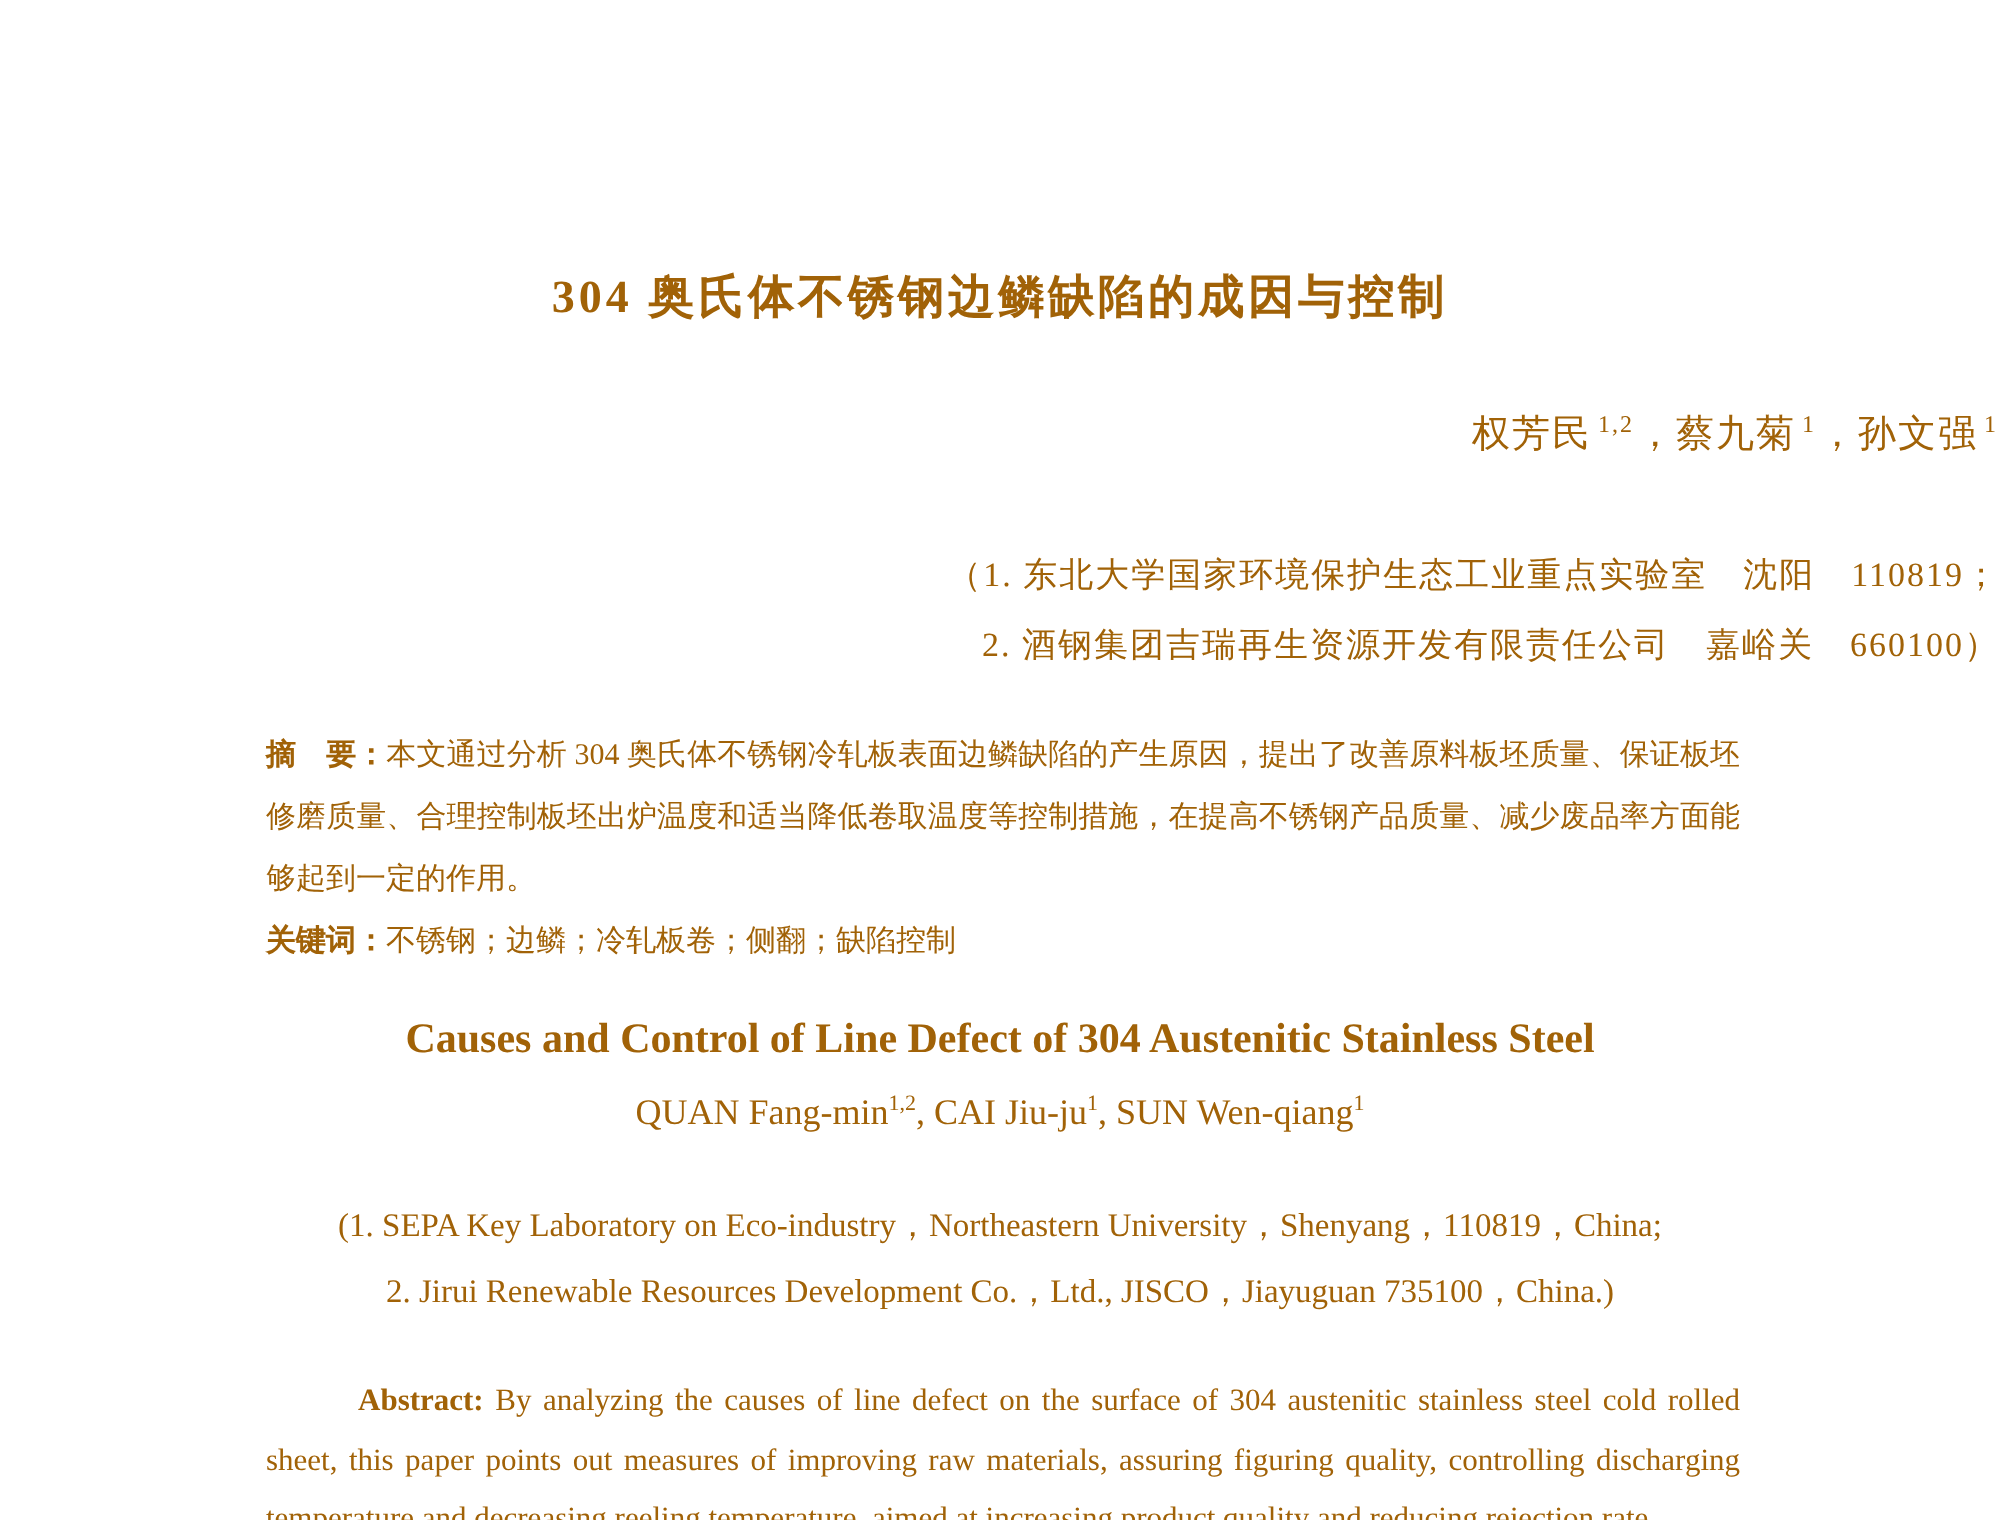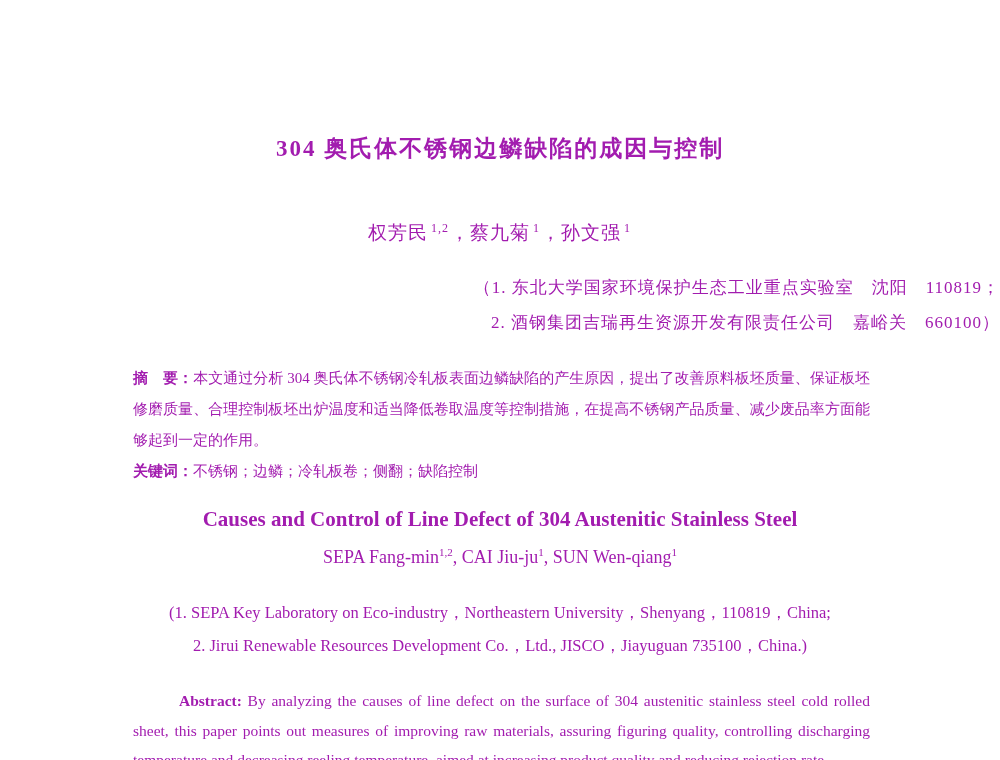--- a/index.html
+++ b/index.html
@@ -8,40 +8,41 @@
     width: 1000px;
     height: 760px;
     overflow: hidden;
     background: #ffffff;
   }
   .page {
     position: relative;
     width: 1000px;
     height: 760px;
     background: #ffffff;
-    color: #a21caf;
+    color: #a16207;
     font-family: "Liberation Serif", "DejaVu Serif", serif;
   }
   .abs {
     position: absolute;
     left: 0;
     width: 1000px;
   }
   .center { text-align: center; }
 
   .cn-title {
     top: 133px;
     font-size: 23px;
     font-weight: bold;
     letter-spacing: 2px;
   }
   .cn-authors {
-    top: 220px;
+    top: 204px;
     font-size: 19px;
     letter-spacing: 1px;
+    text-align: right;
   }
   .cn-authors sup {
     font-size: 12px;
     margin-left: 3px;
     margin-right: 1px;
   }
   .cn-affil {
     top: 270px;
     font-size: 17px;
     line-height: 35px;
@@ -101,21 +102,21 @@
   </div>
 
   <div class="abs cn-abstract-block">
     <div><span class="label">摘　要：</span><span>本文通过分析 304 奥氏体不锈钢冷轧板表面边鳞缺陷的产生原因，提出了改善原料板坯质量、保证板坯修磨质量、合理控制板坯出炉温度和适当降低卷取温度等控制措施，在提高不锈钢产品质量、减少废品率方面能够起到一定的作用。</span></div>
     <div class="keywords-line"><span class="label">关键词：</span><span>不锈钢；边鳞；冷轧板卷；侧翻；缺陷控制</span></div>
   </div>
 
   <div class="abs center en-title">Causes and Control of Line Defect of 304 Austenitic Stainless Steel</div>
 
   <div class="abs center en-authors">
-    <span>SEPA Fang-min</span><sup>1,2</sup><span>, </span><span>CAI Jiu-ju</span><sup>1</sup><span>, </span><span>SUN Wen-qiang</span><sup>1</sup>
+    <span>QUAN Fang-min</span><sup>1,2</sup><span>, </span><span>CAI Jiu-ju</span><sup>1</sup><span>, </span><span>SUN Wen-qiang</span><sup>1</sup>
   </div>
 
   <div class="abs center en-affil">
     <div>(1. SEPA Key Laboratory on Eco-industry，Northeastern University，Shenyang，110819，China;</div>
     <div>2. Jirui Renewable Resources Development Co.，Ltd., JISCO，Jiayuguan 735100，China.)</div>
   </div>
 
   <div class="abs en-abstract">
     <span class="label">Abstract:</span>
     <span>By analyzing the causes of line defect on the surface of 304 austenitic stainless steel cold rolled sheet, this paper points out measures of improving raw materials, assuring figuring quality, controlling discharging temperature and decreasing reeling temperature, aimed at increasing product quality and reducing rejection rate.</span>

